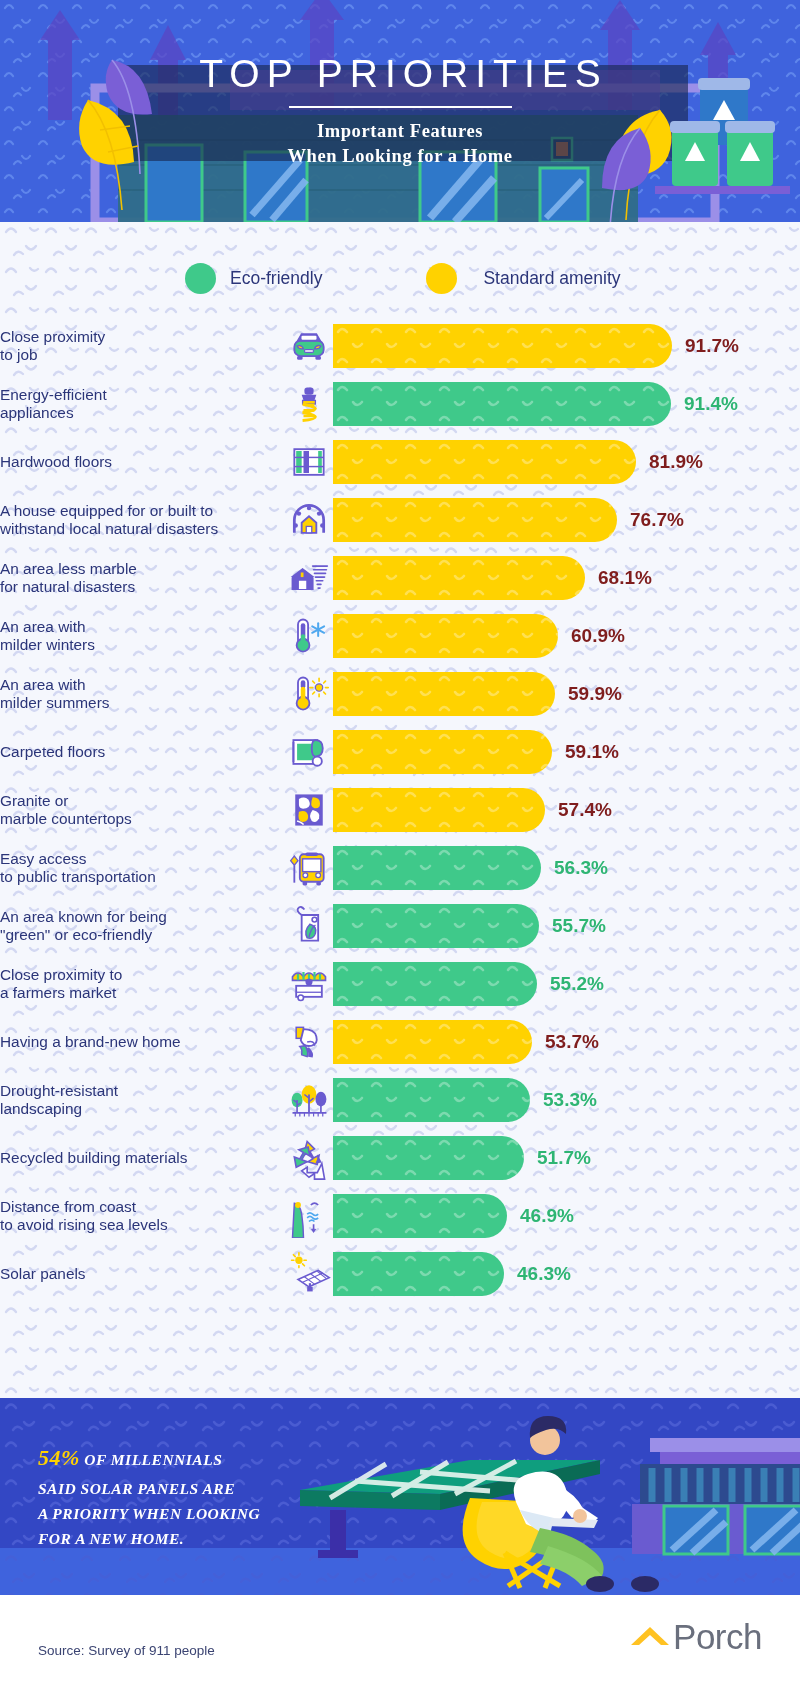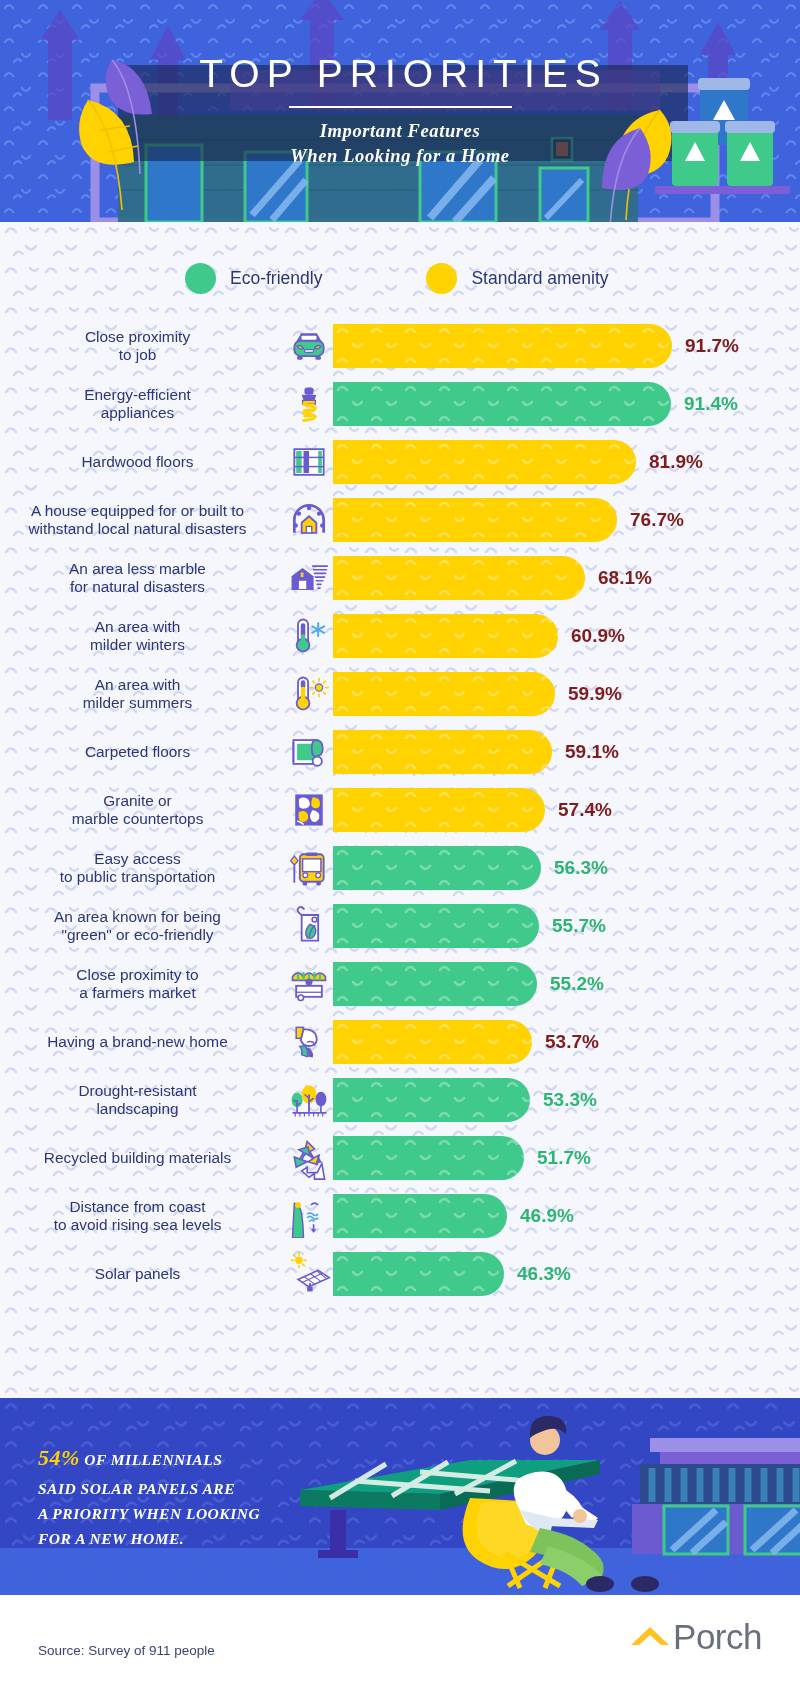--- a/index.html
+++ b/index.html
@@ -42,21 +42,20 @@
     text-align: center;
     line-height: 1;
     padding-left: 7px;
   }
   .hdr-rule {
     width: 223px; height: 2px; background: #ffffff;
     margin: 13px 0 11px 0;
   }
   .hdr-sub {
     font-family: "Liberation Serif", serif;
-    font-style: italic;
     font-weight: bold;
     color: #ffffff;
     text-align: center;
     font-size: 18.5px;
     line-height: 1.30;
     letter-spacing: 0.6px;
   }
 
   
   .body-area {
@@ -69,41 +68,41 @@
   .pattern-bg { position: absolute; left:0; top:0; z-index: 0; }
 
   .legend {
     position: absolute;
     left: 0; top: 41px; width: 800px;
     display: flex;
     z-index: 5;
   }
   .legend-item { display: flex; align-items: center; }
   .legend-item.eco  { margin-left: 185px; }
-  .legend-item.std  { margin-left: 104px; }
+  .legend-item.std  { margin-left: 104px; gap: 12px; }
   .legend-dot { width: 31px; height: 31px; border-radius: 50%; }
   .legend-dot.green  { background: #3fc98a; }
   .legend-dot.yellow { background: #ffd200; }
   .legend-label {
     margin-left: 14px;
     font-size: 17.5px;
     color: #2b3579;
     font-family: "Liberation Sans", sans-serif;
   }
 
   .rows { position: absolute; left: 0; top: 95px; width: 800px; z-index: 5; }
   .row {
     position: relative;
     height: 58px;
     display: flex;
     align-items: center;
   }
   .row-label {
     width: 285px;
-    text-align: center;
+    text-align: left;
     padding-right: 10px;
     font-size: 15.4px;
     line-height: 1.20;
     color: #2b3579;
     font-family: "Liberation Sans", sans-serif;
   }
   .row-icon {
     width: 48px; height: 48px;
     display: flex; align-items: center; justify-content: center;
     flex: none;

